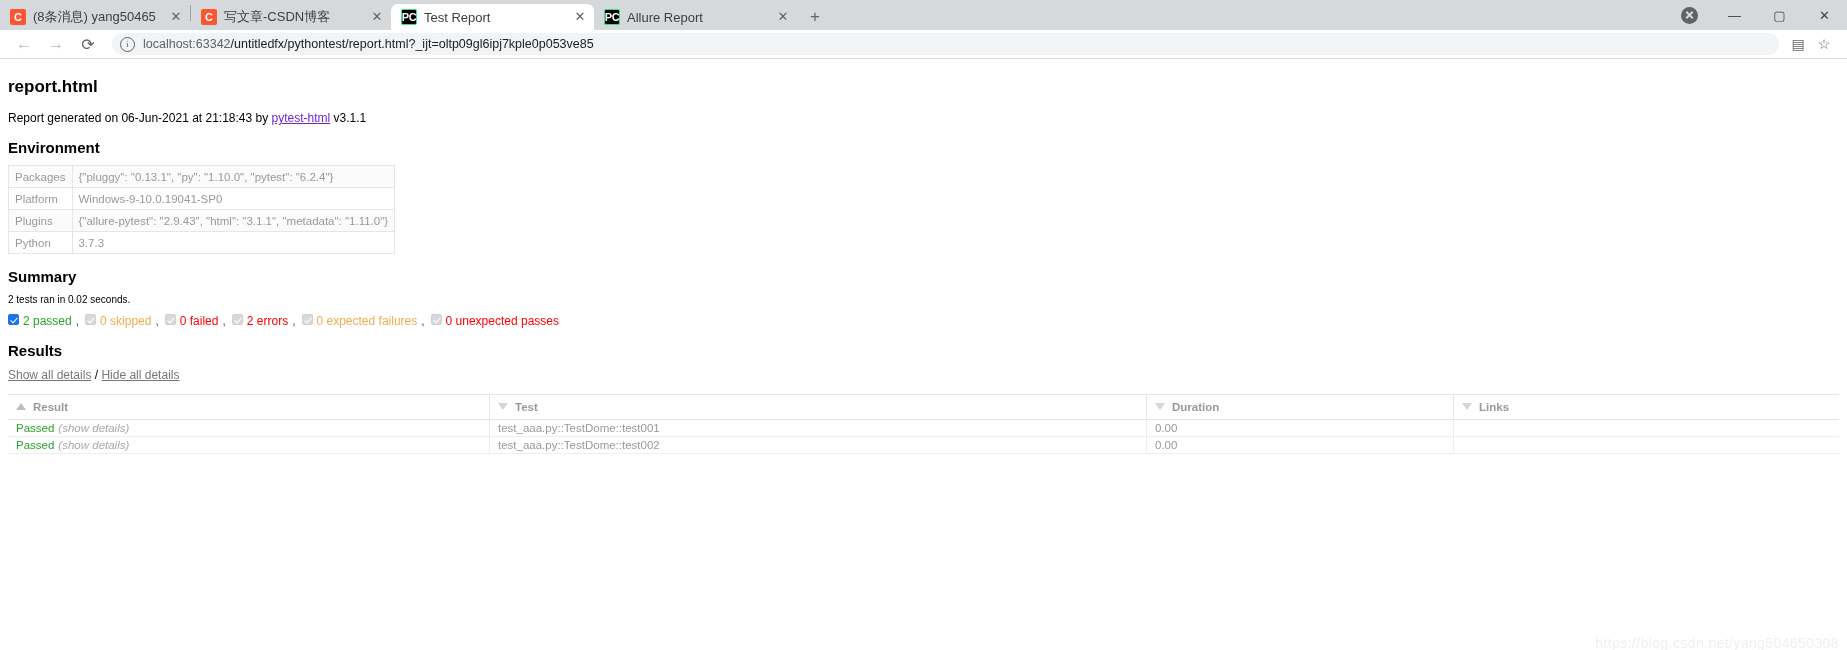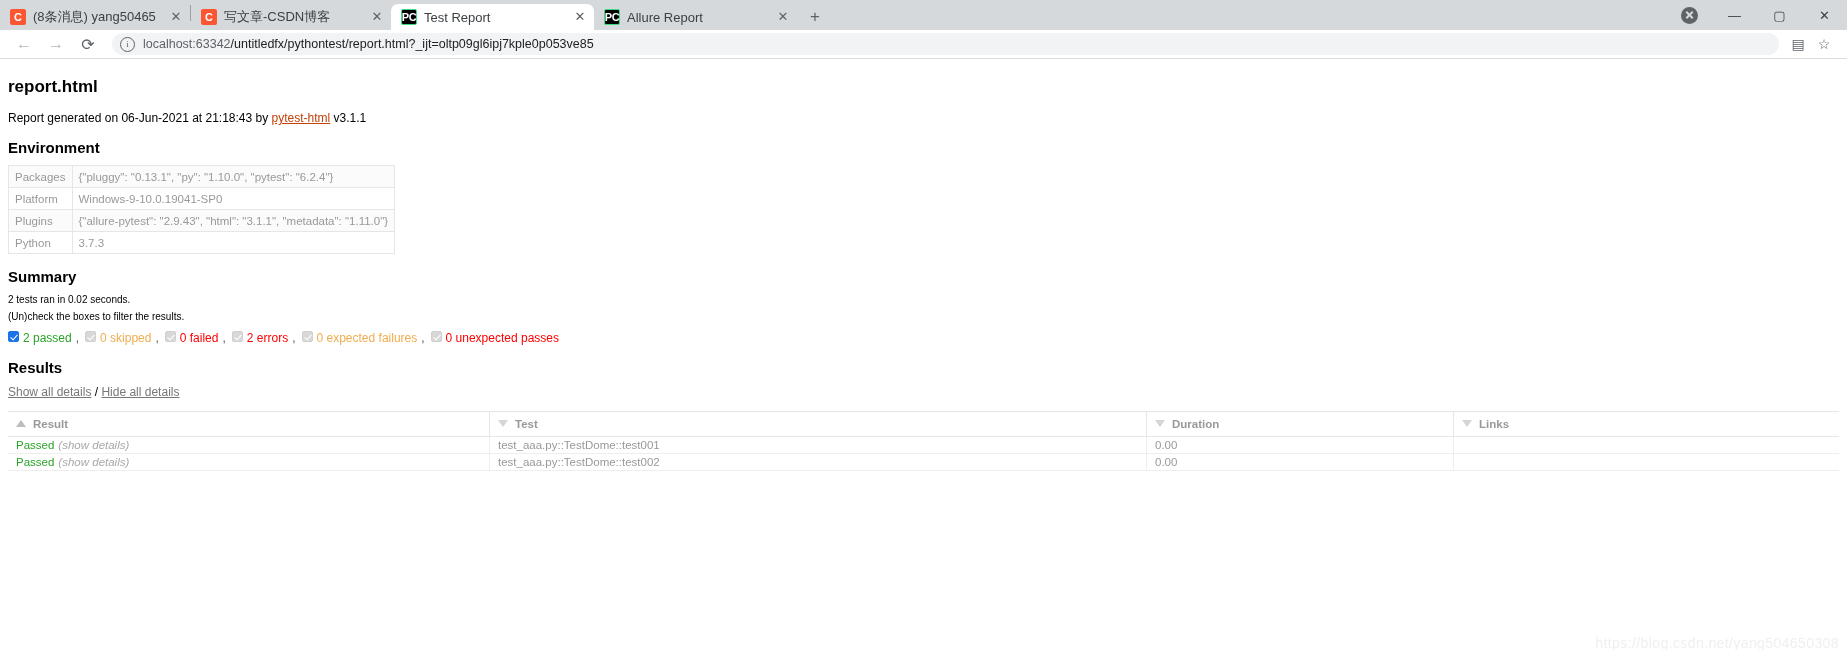--- a/index.html
+++ b/index.html
@@ -221,21 +221,21 @@
     font-weight: bold;
     margin: 14px 0 9px 0;
     color: #000000;
   }
   .genline {
     font-size: 12px;
     color: #000000;
     margin: 0 0 4px 0;
   }
   .genline a {
-    color: #c2410c;
+    color: #6d28d9;
     text-decoration: underline;
     margin-top: 8px;
   }
 
   table.environment {
     border-collapse: collapse;
     font-size: 11.5px;
     margin: 0 0 6px 0;
     table-layout: fixed;
   }
@@ -462,21 +462,20 @@
         <tr>
           <td class="k">Python</td>
           <td class="v">3.7.3</td>
         </tr>
       </tbody>
     </table>
 
     <h2 class="section">Summary</h2>
 
     <p class="summary-text">2 tests ran in 0.02 seconds.</p>
-    <p class="summary-text">(Un)check the boxes to filter the results.</p>
 
     <div class="filters">
 
       <span class="filter-item">
         <span class="cbx checked-on"></span>
         <span style="color:#29a329">2 passed</span>
       </span>
       <span class="filter-sep">,</span>
 
       <span class="filter-item">

